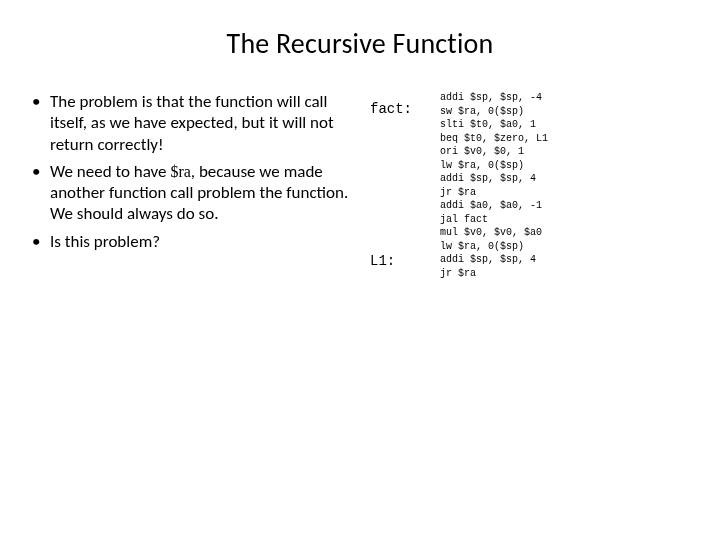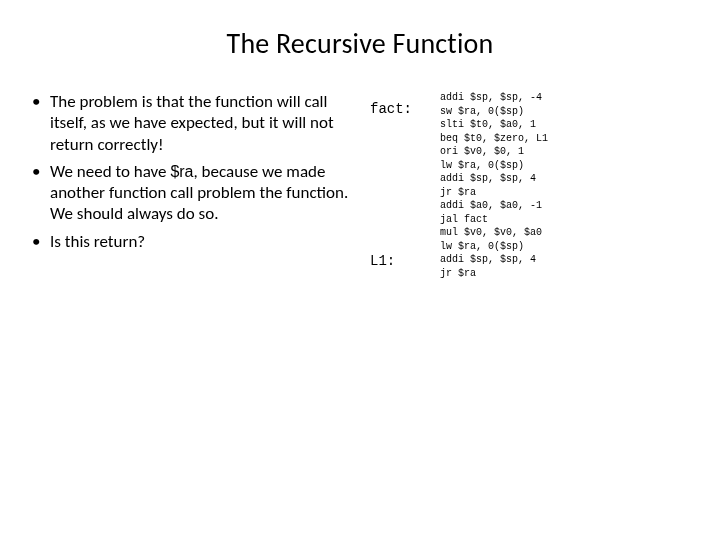--- a/index.html
+++ b/index.html
@@ -58,21 +58,21 @@
     margin-bottom: 6px;
   }
   ul.bullets > li::before {
     content: "•";
     position: absolute;
     left: 4px;
     top: 0;
     font-size: 17px;
   }
   .mono-inline {
-    font-family: Liberation Sans, sans-serif;
+    font-family: Liberation Serif, serif;
     font-size: 16px;
   }
   .labels {
     font-family: "Courier New", Courier, monospace;
     font-size: 14px;
     line-height: 1.35;
     white-space: pre;
     min-width: 70px;
   }
   .code {
@@ -92,21 +92,21 @@
 
     <div class="left">
       <ul class="bullets">
         <li>
           <span>The problem is that the function will call itself, as we have expected, but it will not return correctly!</span><span class="mono-inline"></span><span></span>
         </li>
         <li>
           <span>We need to have </span><span class="mono-inline">$ra</span><span>, because we made another function call problem the function. We should always do so.</span>
         </li>
         <li>
-          <span>Is this return?</span><span class="mono-inline"></span><span></span>
+          <span>Is this problem?</span><span class="mono-inline"></span><span></span>
         </li>
       </ul>
     </div>
 
     <div class="right">
       <div class="labels">fact:
 
 
 
 

